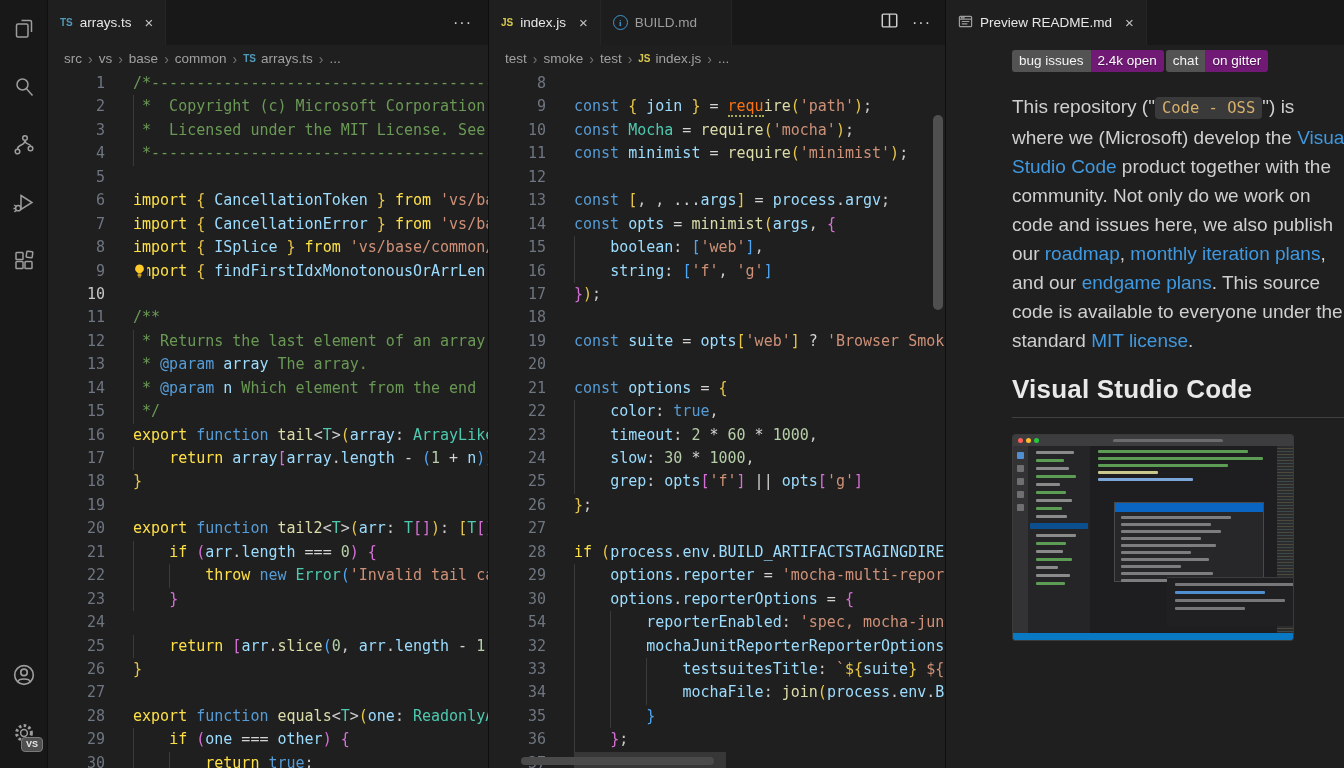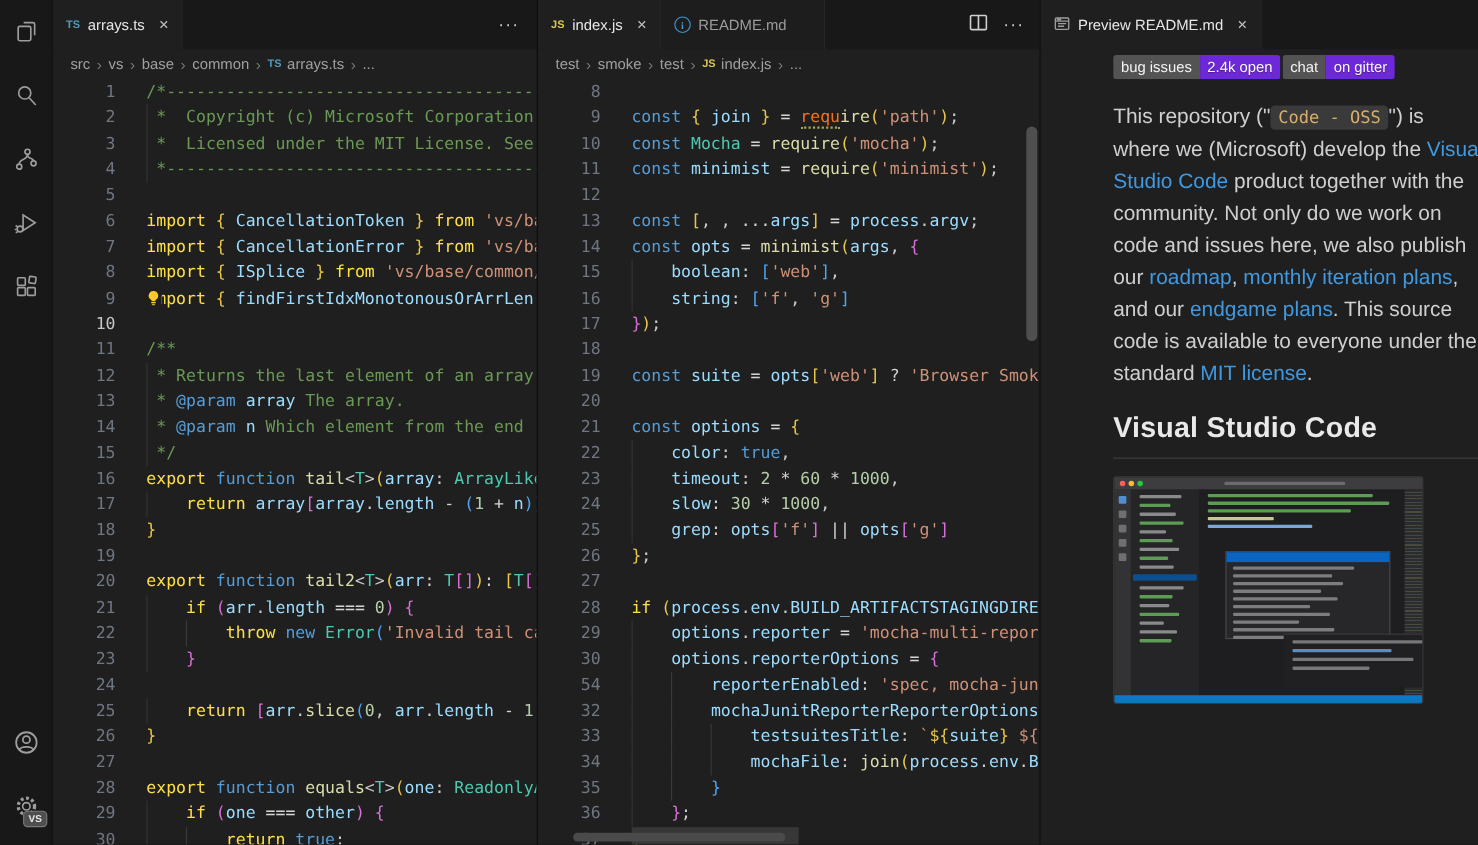--- a/index.html
+++ b/index.html
@@ -56,21 +56,21 @@
 
   
   .vsb{position:absolute;right:2px;top:115px;width:10px;height:195px;background:#4f4f4f;border-radius:5px;}
   .hsb{position:absolute;left:32px;bottom:3px;width:193px;height:8px;background:#4a4a4a;border-radius:4px;}
 
   
   .md-body{position:absolute;left:0;top:45px;right:0;bottom:0;background:#1f1f1f;padding:5px 26px 0 66px;color:#cccccc;overflow:hidden;}
   .badges{display:flex;gap:2px;margin-top:0;}
   .badge{display:inline-flex;font-size:13.5px;border-radius:3px;overflow:hidden;line-height:22px;white-space:nowrap;}
   .badge .bl{background:#535353;color:#f3f3f3;padding:0 7px;}
-  .badge .br{background:#6d28d9;color:#fdfdfd;padding:0 7px;text-shadow:0 1px 1px rgba(0,0,0,.35);text-align:right;}
+  .badge .br{background:#701a75;color:#fdfdfd;padding:0 7px;text-shadow:0 1px 1px rgba(0,0,0,.35);text-align:right;}
   .md-h{font-size:26px;font-weight:600;color:#e9e9e9;margin:38px 0 0;padding-bottom:12px;border-bottom:1px solid #414141;letter-spacing:.2px;}
   .md-h2{margin-top:16px;}
   .md-p{margin-top:20px;font-size:19px;line-height:29px;color:#cfcfcf;}
   .md-link{color:#4099e0;text-decoration:none;}
   .md-code{font-family:"DejaVu Sans Mono",monospace;font-size:15.5px;color:#d8b06a;background:#3a3a3a;border-radius:4px;padding:2px 7px;}
 
   
   .shot{position:relative;margin-top:16px;width:282px;height:207px;background:#2a2a2c;border-radius:3px;overflow:hidden;border:1px solid #3a3a3a;box-sizing:border-box;}
   .shot .tbar{height:11px;background:#3d3d3f;display:flex;align-items:center;gap:3px;padding-left:5px;}
   .shot .dot{width:5px;height:5px;border-radius:50%;}
@@ -232,21 +232,21 @@
 
   <section class="pane pane2">
     <div class="tabstrip">
       <div class="tab active">
         <span class="fichip js">JS</span>
         <span>index.js</span>
         <span class="close">×</span>
       </div>
       <div class="tab inactive">
         <span class="info-ic">i</span>
-        <span>README.md</span>
+        <span>BUILD.md</span>
         <span class="close">×</span>
       </div>
       <div class="strip-actions" style="right:14px;">
         <span class="split-ic">
           <svg width="17" height="17" viewBox="0 0 16 16">
               <rect x="1.2" y="2" width="13.6" height="12" rx="1"></rect>
               <path d="M8 2 v12"></path>
             </svg>
         </span>
         <span class="more-dots">···</span>

